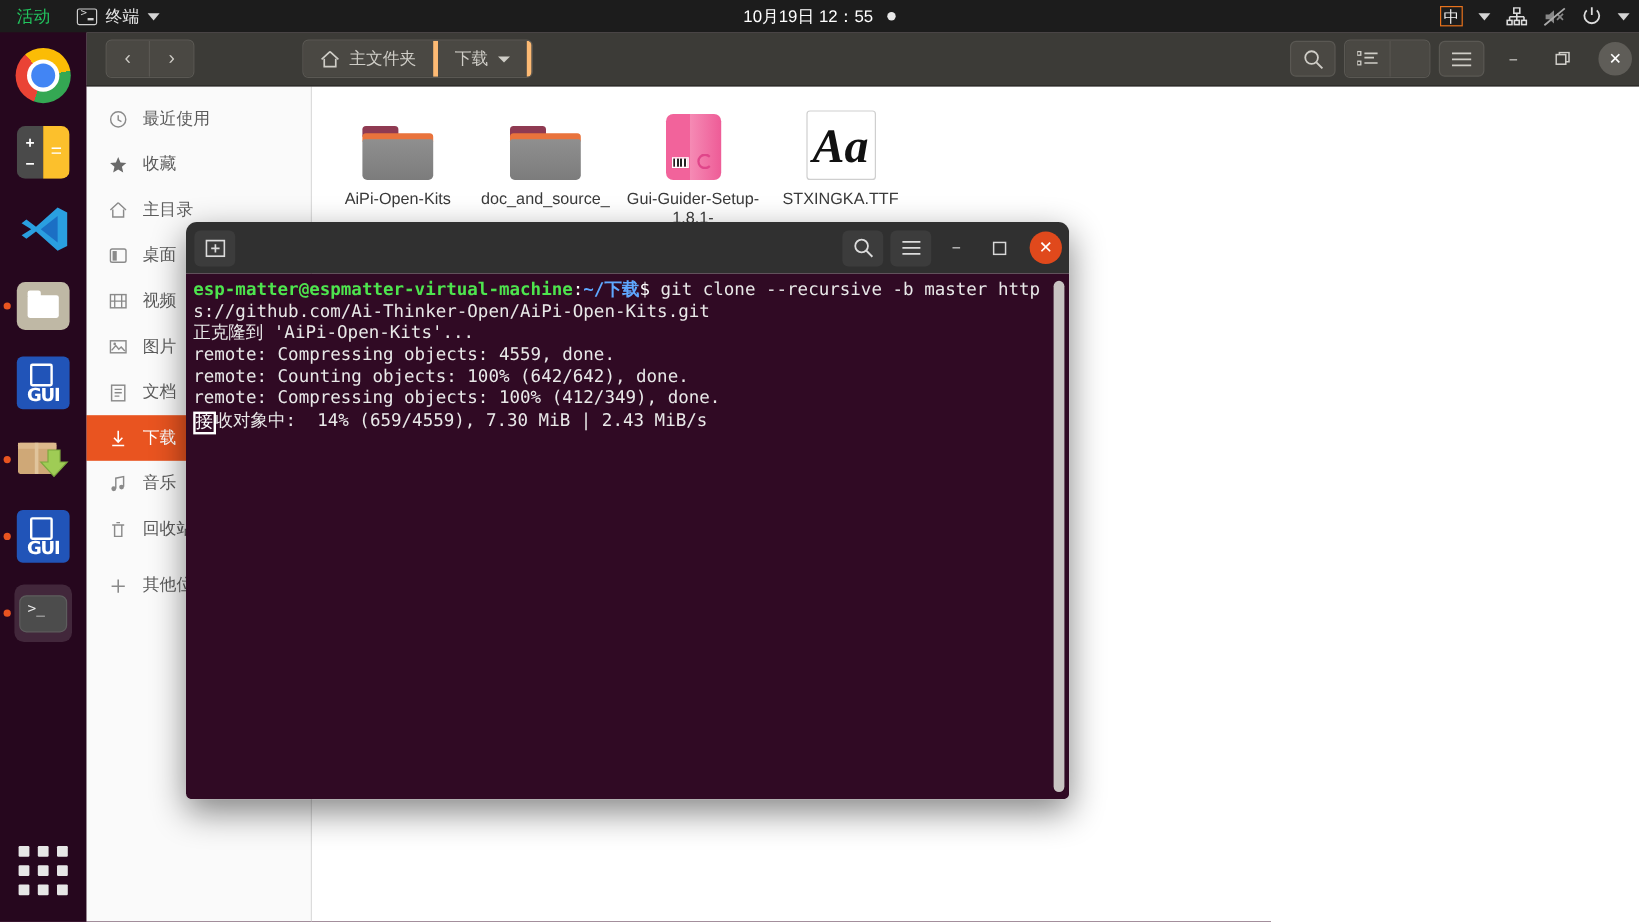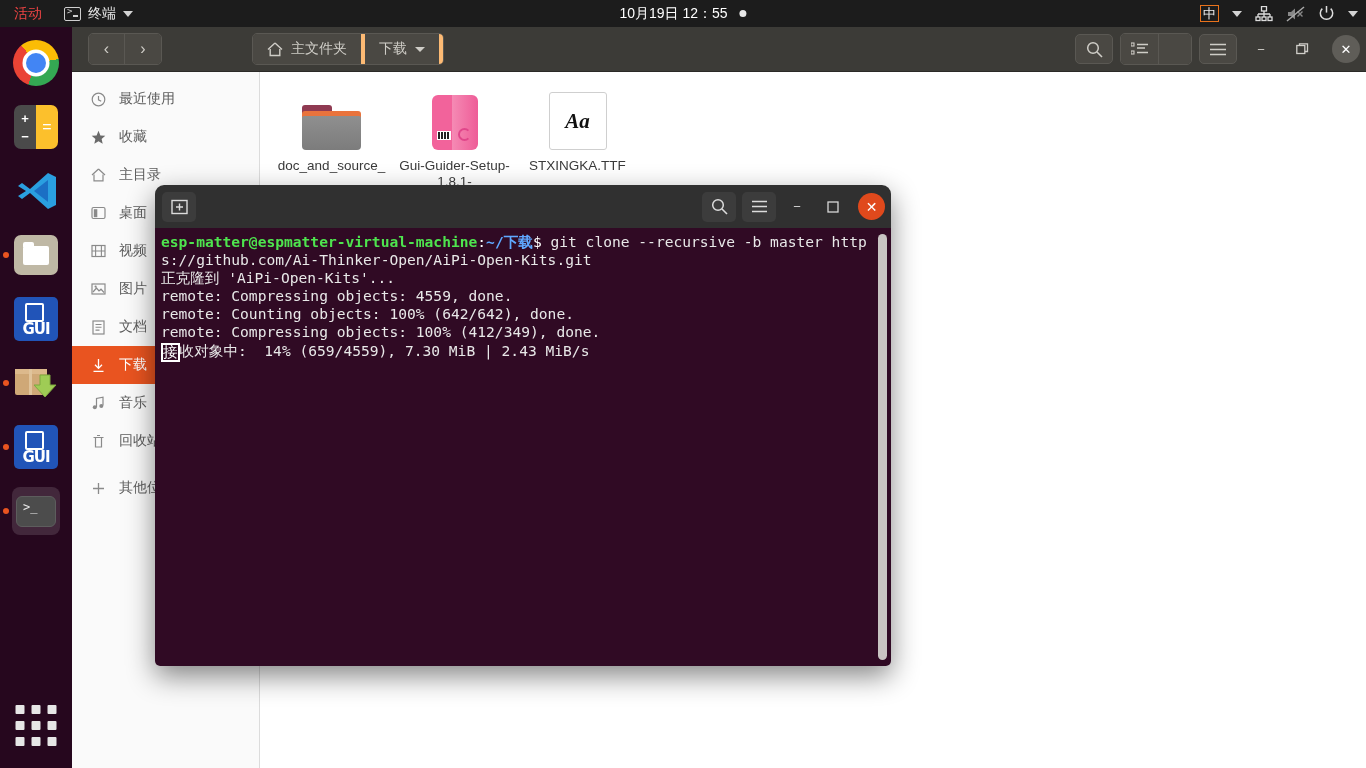--- a/index.html
+++ b/index.html
@@ -11,21 +11,21 @@
   }
   #screen { position: relative; width: 1366px; height: 768px; background: #2c001e; }
 
   
   #topbar {
     position: absolute; left: 0; top: 0; width: 1366px; height: 27px;
     background: #1c1c1c; color: #e6e6e6;
     display: flex; align-items: center; font-size: 14px;
     z-index: 60;
   }
-  .tb-activities { padding: 0 12px 0 14px; color: #ef4444; cursor: pointer; }
+  .tb-activities { padding: 0 12px 0 14px; color: #22c55e; cursor: pointer; }
   .tb-app { display: flex; align-items: center; gap: 7px; padding: 0 10px; cursor: pointer; }
   .tb-app-icon {
     width: 17px; height: 14px; border: 1.6px solid #cfcfcf; border-radius: 2px;
     position: relative; display: inline-block;
   }
   .tb-app-icon::before {
     content: ">"; position: absolute; left: 2px; top: -2px;
     font-size: 9px; color: #cfcfcf; font-family: "DejaVu Sans Mono", monospace;
   }
   .tb-app-icon::after {
@@ -201,21 +201,21 @@
     border: 1px solid #fff;
   }
   .debpkg .swirl {
     position: absolute; right: 7px; bottom: 9px; width: 13px; height: 13px;
     border: 2px solid #e0468a; border-radius: 50%; border-right-color: transparent;
   }
   .fontfile {
     width: 58px; height: 58px; background: #fff; border: 1px solid #cfcfcf;
     border-radius: 3px; display: flex; align-items: center; justify-content: center;
     font-family: "Liberation Serif", serif; font-style: italic;
-    font-weight: bold; font-size: 21px; color: #111;
+    font-weight: bold; font-size: 40px; color: #111;
   }
   .fname { margin-top: 8px; font-size: 13.5px; color: #3a3a3a; text-align: center;
     line-height: 16px; width: 118px; word-break: break-all; }
 
   
   #terminal {
     position: absolute; left: 155px; top: 185px; width: 736px; height: 481px;
     z-index: 30; border-radius: 9px 9px 5px 5px;
     box-shadow: 0 10px 28px rgba(0,0,0,0.48);
     overflow: hidden;
@@ -533,20 +533,30 @@
                 <path d="M7.5 2 L7.5 13 M2 7.5 L13 7.5" stroke="#8a8a8a" stroke-width="1.3"></path>
               </svg>
           </span>
           <span>其他位置</span>
         </div>
       </div>
 
       <div id="content">
         <div class="files-grid">
 
+          <div class="fitem">
+            <div class="fthumb">
+              <span class="folder">
+                  <span class="tab"></span>
+                  <span class="bar"></span>
+                  <span class="body"></span>
+                </span>
+            </div>
+            <div class="fname">AiPi-Open-Kits</div>
+          </div>
 
           <div class="fitem">
             <div class="fthumb">
               <span class="folder">
                   <span class="tab"></span>
                   <span class="bar"></span>
                   <span class="body"></span>
                 </span>
             </div>
             <div class="fname">doc_and_source_</div>

